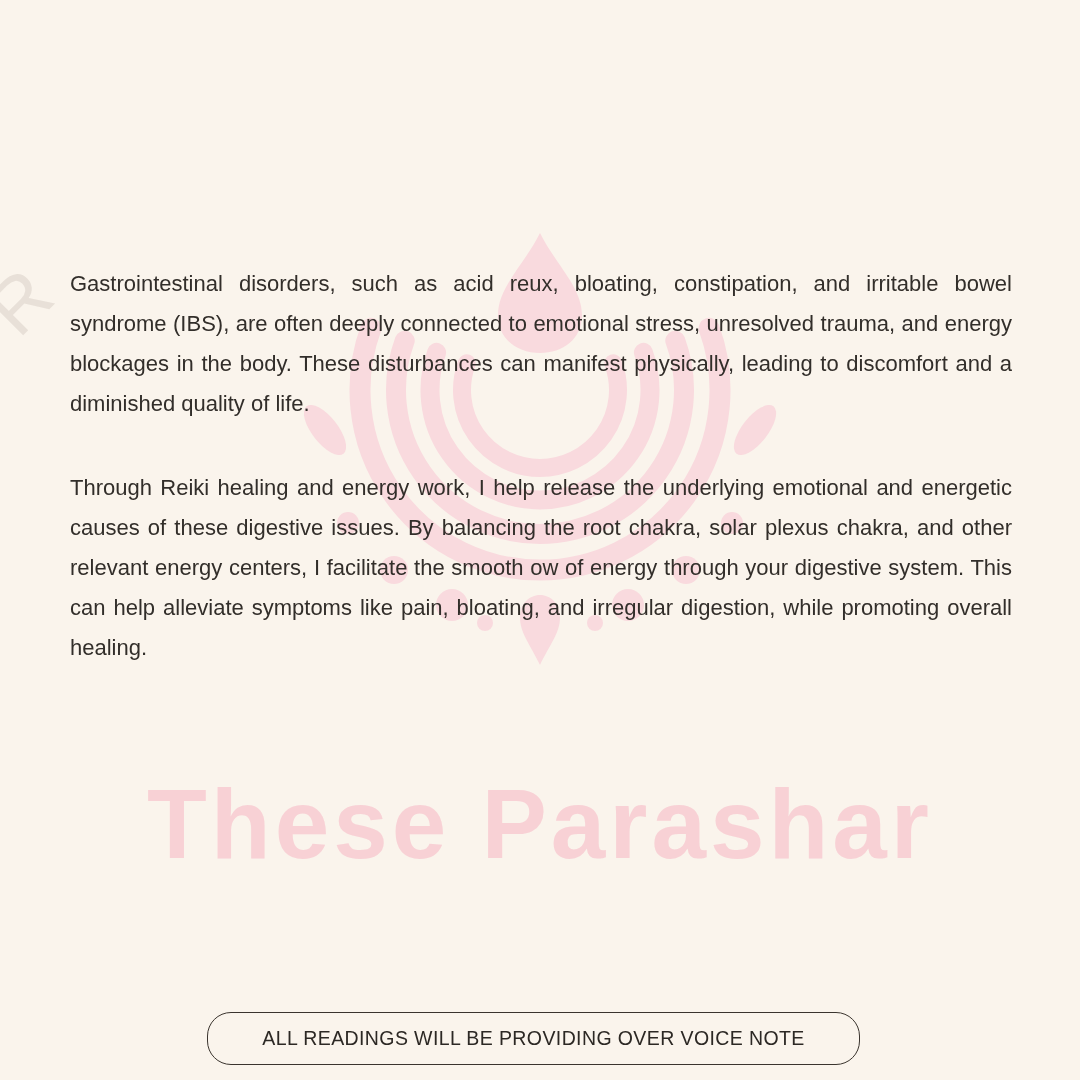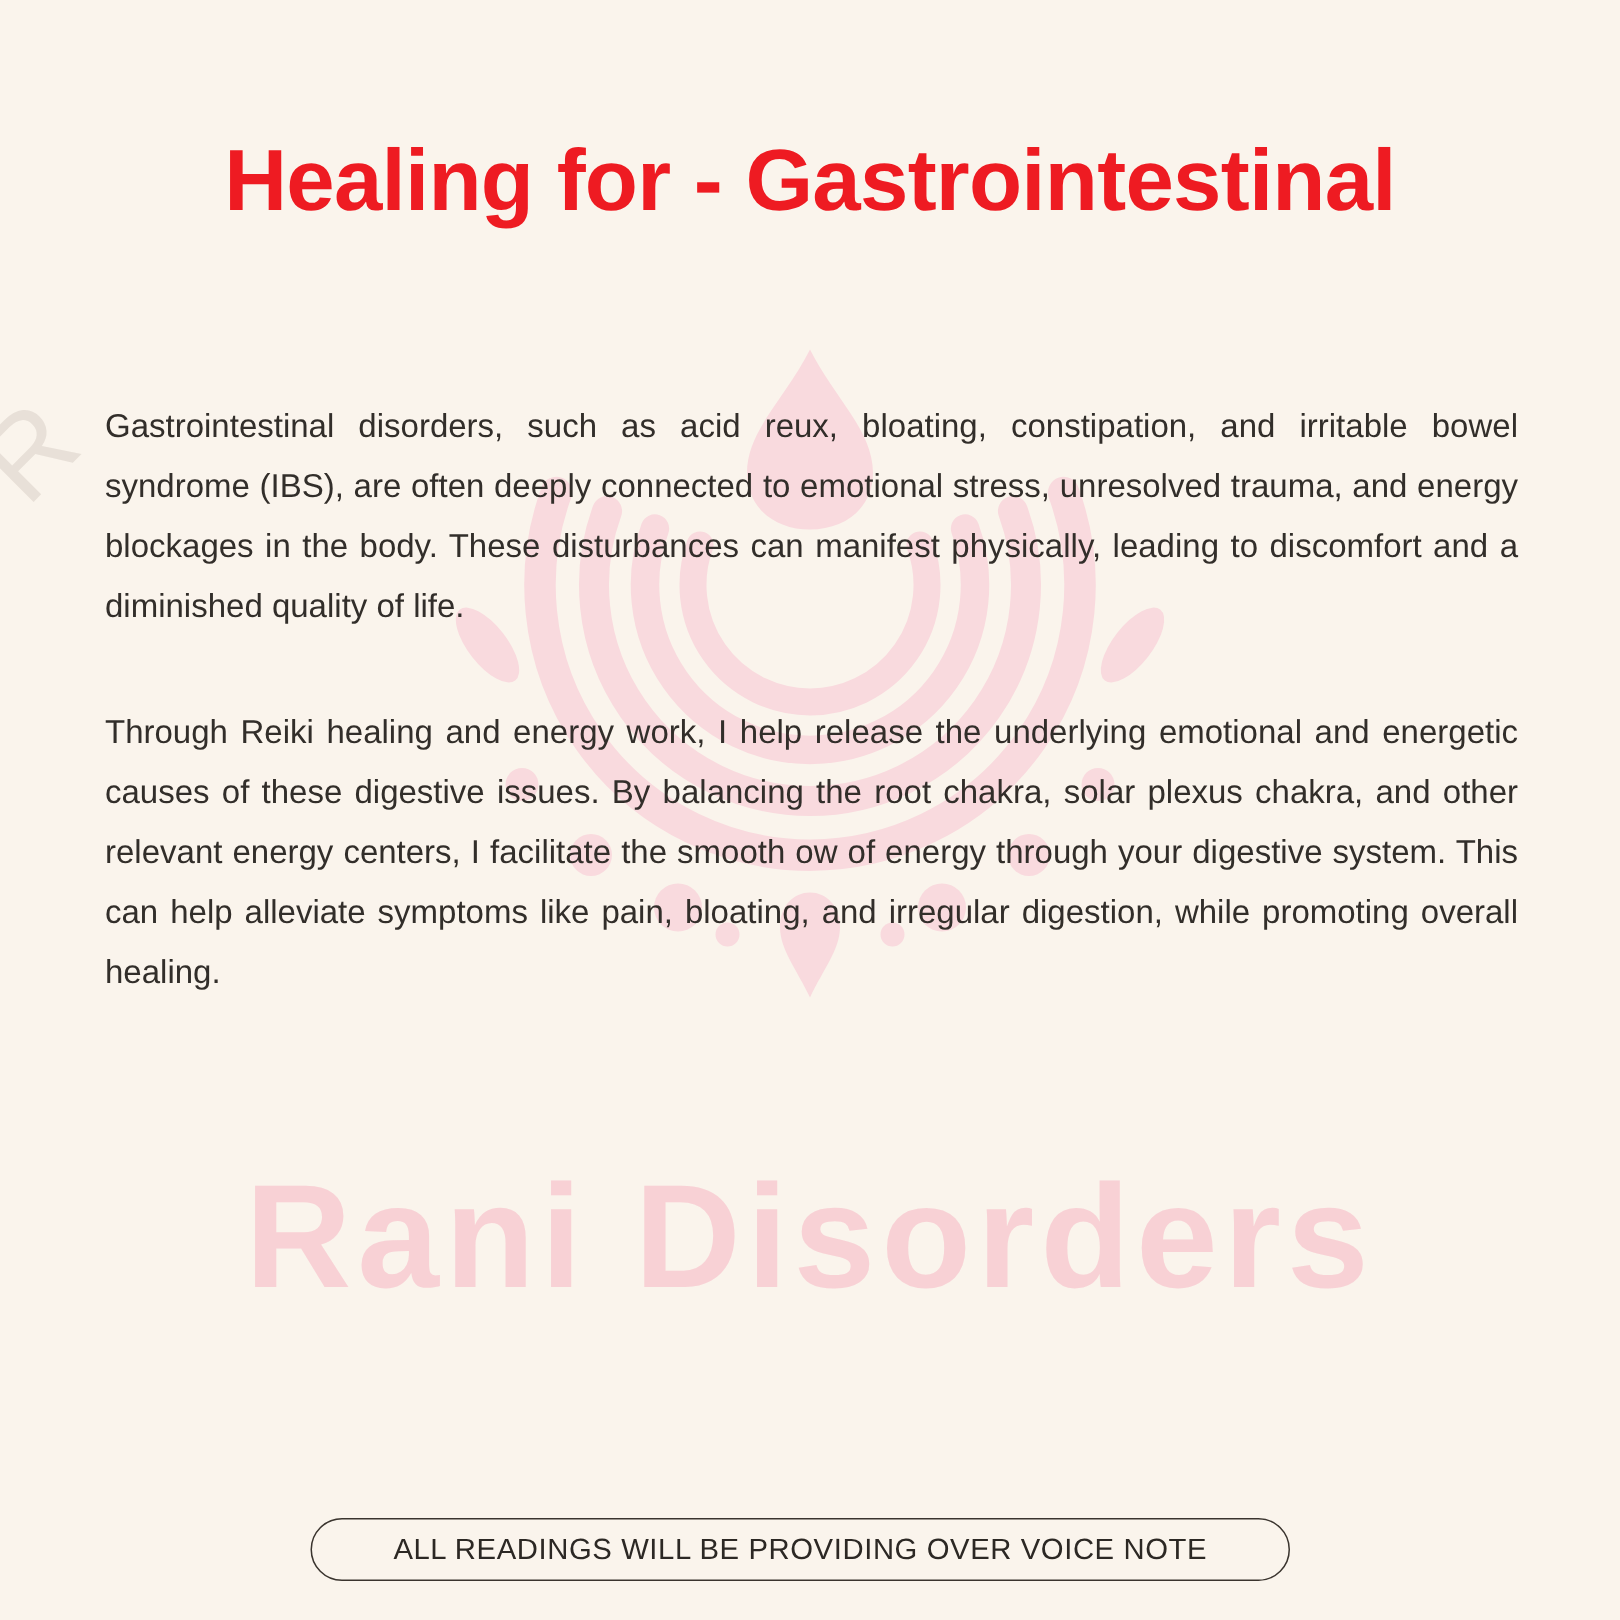--- a/index.html
+++ b/index.html
@@ -33,21 +33,21 @@
     text-align:center; color:var(--red);
     font-size:58px; line-height:85px; font-weight:800; letter-spacing:-0.5px;
   }
   .title span{display:block;}
   .body-copy{
     position:absolute; left:70px; width:942px; top:264px; z-index:2;
     color:var(--ink); font-size:22px; line-height:40px;
   }
   .body-copy p{margin:0 0 44px 0; text-align:justify;}
   .pill{
-    position:absolute; left:207px; top:1012px; width:653px; height:42px; z-index:2;
+    position:absolute; left:207px; top:1012px; width:653px; height:53px; z-index:2;
     border:1.5px solid var(--pill-border); border-radius:24px;
     display:flex; align-items:center; justify-content:center;
     box-sizing:border-box; background:transparent;
   }
   .pill span{
     color:#2c2824; font-size:19.5px; letter-spacing:0.4px; white-space:nowrap;
   }
 </style>
 </head>
 <body>
@@ -73,24 +73,23 @@
     <circle class="wm-fill" cx="406" cy="345" r="14"></circle>
     <circle class="wm-fill" cx="348" cy="380" r="16"></circle>
     <circle class="wm-fill" cx="205" cy="398" r="8"></circle>
     <circle class="wm-fill" cx="315" cy="398" r="8"></circle>
 
     <path class="wm-fill" d="M260,440 C251,421 240,408 240,393 C240,379 249,370 260,370 C271,370 280,379 280,393 C280,408 269,421 260,440 Z"></path>
   </svg>
 
   <div class="corner-wm">R</div>
 
-  <div class="name-wm">Rani Disorders</div>
+  <div class="name-wm">These Parashar</div>
 
   <h1 class="title">
-    <span>Healing for - Gastrointestinal</span>
   </h1>
 
   <div class="body-copy">
     <p>Gastrointestinal disorders, such as acid reux, bloating, constipation, and irritable bowel syndrome (IBS), are often deeply connected to emotional stress, unresolved trauma, and energy blockages in the body. These disturbances can manifest physically, leading to discomfort and a diminished quality of life.</p>
     <p>Through Reiki healing and energy work, I help release the underlying emotional and energetic causes of these digestive issues. By balancing the root chakra, solar plexus chakra, and other relevant energy centers, I facilitate the smooth ow of energy through your digestive system. This can help alleviate symptoms like pain, bloating, and irregular digestion, while promoting overall healing.</p>
   </div>
 
   <div class="pill">
     <span>ALL READINGS WILL BE PROVIDING OVER VOICE NOTE</span>
   </div>

